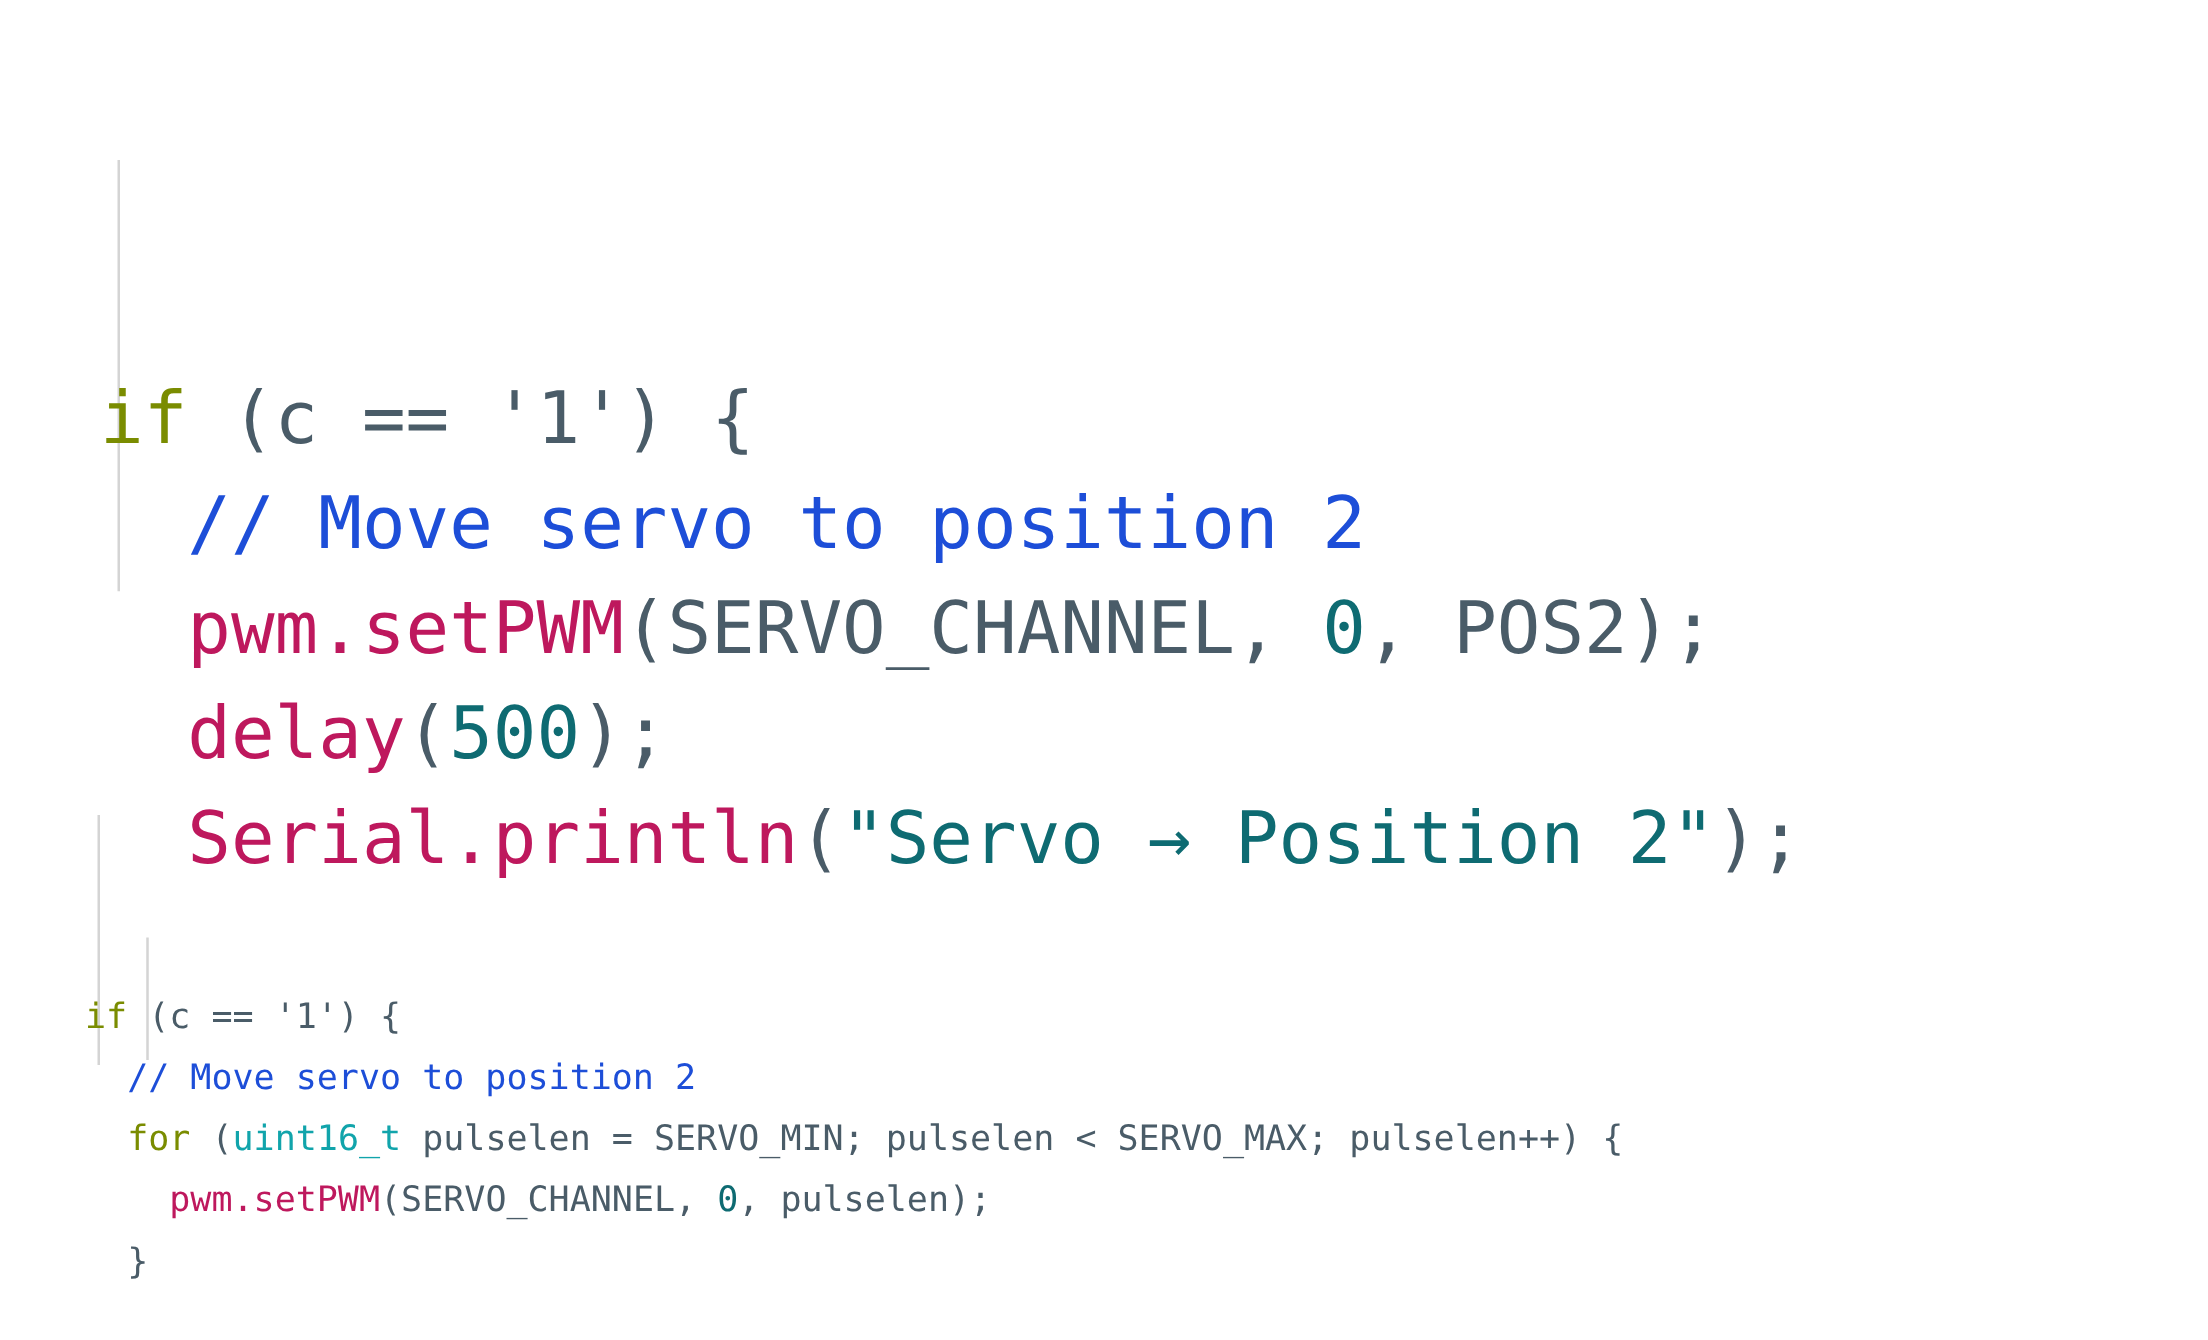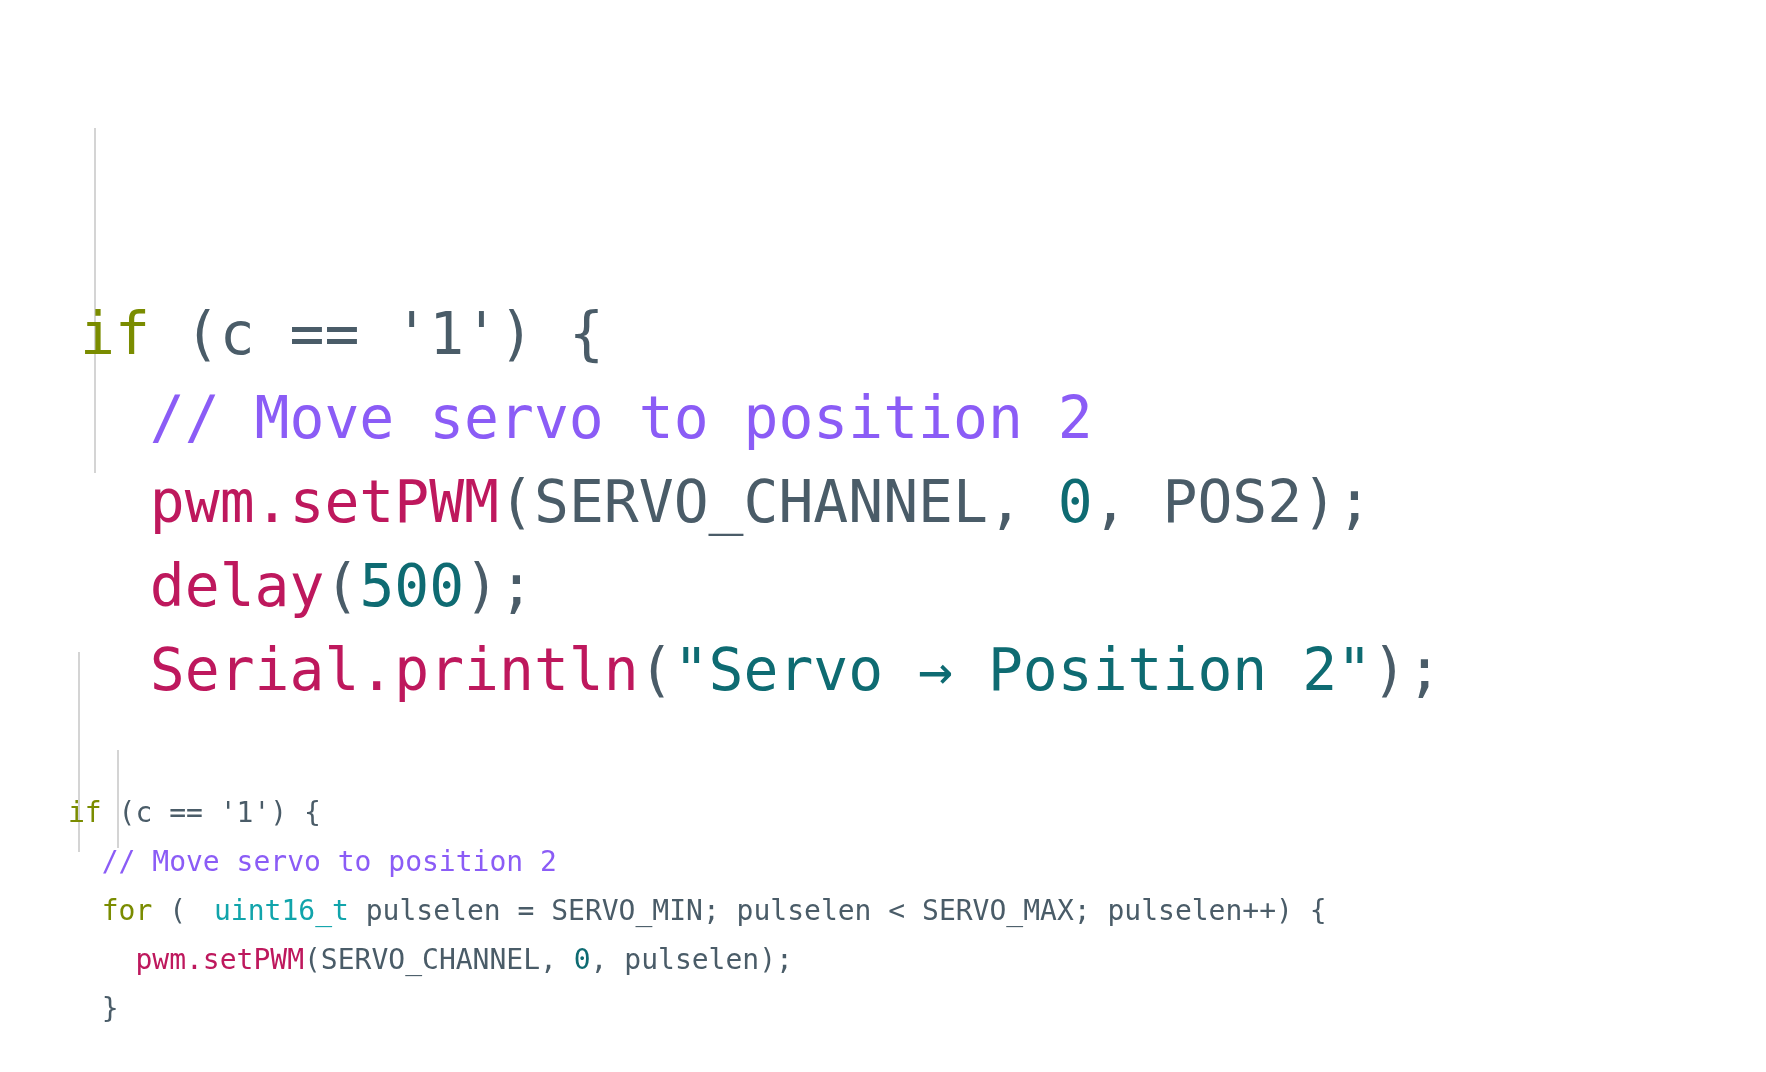--- a/index.html
+++ b/index.html
@@ -57,25 +57,25 @@
     top: 0px;
     font-size: 28px;
     line-height: 49px;
     letter-spacing: 0px;
   }
   .block-bottom .code-line { padding-left: 68px; }
 
   
   .tok-keyword  { color: #7a8c00; }
   .tok-plain    { color: #4a5c68; }
-  .tok-comment  { color: #8b5cf6; }
+  .tok-comment  { color: #1d4ed8; }
   .tok-function { color: #be185d; }
   .tok-number   { color: #0e6b72; }
   .tok-string   { color: #0e6b72; }
-  .tok-type     { color: #11a4ab; margin-left: 28px; }
+  .tok-type     { color: #11a4ab; }
 </style>
 </head>
 <body>
 
 <div class="page">
 
   <div class="code-block block-top" id="top-block" style="left:0px; top:40px;">
     <div class="indent-guide" style="left:94px; top:88px; height:345px;"></div>
     <div id="top-lines"><div class="code-line"><span class="tok-keyword">if</span><span class="tok-plain"> (c == </span><span class="tok-plain">'1'</span><span class="tok-plain">) {</span></div><div class="code-line"><span class="tok-plain">  </span><span class="tok-comment">// Move servo to position 2</span></div><div class="code-line"><span class="tok-plain">  </span><span class="tok-function">pwm.setPWM</span><span class="tok-plain">(SERVO_CHANNEL, </span><span class="tok-number">0</span><span class="tok-plain">, POS2);</span></div><div class="code-line"><span class="tok-plain">  </span><span class="tok-function">delay</span><span class="tok-plain">(</span><span class="tok-number">500</span><span class="tok-plain">);</span></div><div class="code-line"><span class="tok-plain">  </span><span class="tok-function">Serial.println</span><span class="tok-plain">(</span><span class="tok-string">"Servo → Position 2"</span><span class="tok-plain">);</span></div></div>
   </div>

